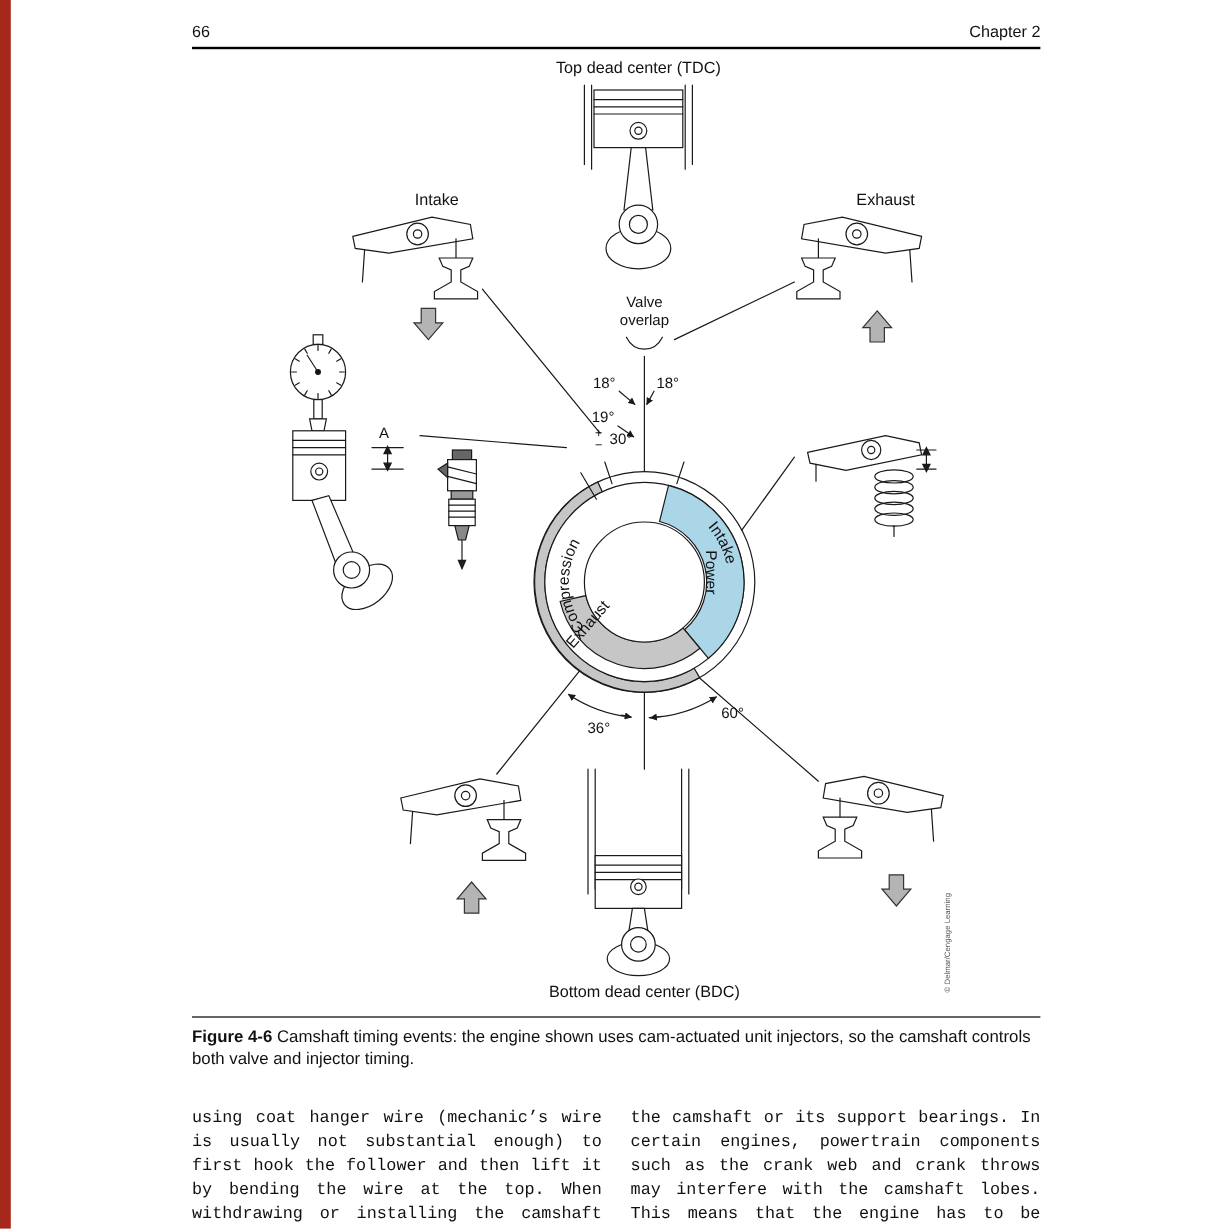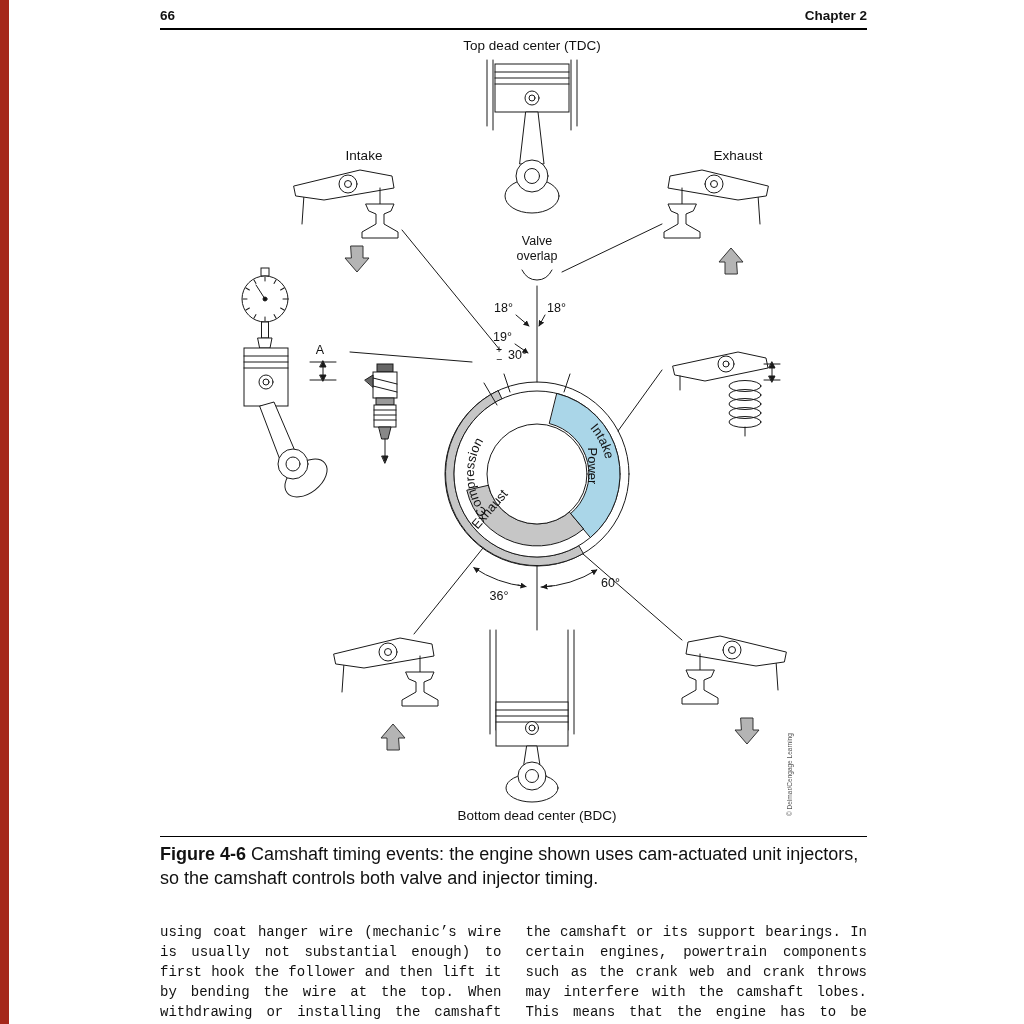--- a/index.html
+++ b/index.html
@@ -2,30 +2,30 @@
 <html><head>
 <meta charset="utf-8">
 <style>
   *{box-sizing:border-box}
   html,body{margin:0;padding:0}
   body{width:1024px;height:1024px;background:#fff;color:#111;
        font-family:"Liberation Sans",sans-serif;position:relative;overflow:hidden}
   .page-edge{position:absolute;left:0;top:0;width:9px;height:1024px;background:#a5281b}
   .content{position:absolute;left:160px;top:0;width:707px}
   .page-header{display:flex;justify-content:space-between;align-items:flex-start;
-       font-size:13.5px;font-weight:bold;padding:8px 0 5px}
+       font-size:13.5px;font-weight:normal;padding:19px 0 5px}
   .rule{height:1.6px;background:#000}
   .figure-wrap{position:relative;height:806px}
   .figure-wrap svg{position:absolute;left:0;top:4px}
   svg text{stroke:none;fill:#111;font-family:"Liberation Sans",sans-serif;font-size:12.5px}
   svg text.big{font-size:13.5px}
   svg text.small{font-size:10.5px}
   svg text.ring{font-size:13px}
   svg text.tiny{font-size:6.5px;fill:#555}
-  .caption{font-size:18px;line-height:1.32;margin-top:6px}
+  .caption{font-size:14px;line-height:1.32;margin-top:6px}
   .caption b{font-weight:bold}
   .bodycols{display:flex;gap:24px;margin-top:31px;font-family:Liberation Mono, monospace;
        font-size:14px;line-height:1.43;text-align:justify}
   .bodycols p{margin:0;flex:1}
 </style>
 </head>
 <body>
 
 <div class="page-edge" style="background: rgb(165, 40, 27);"></div>
 

